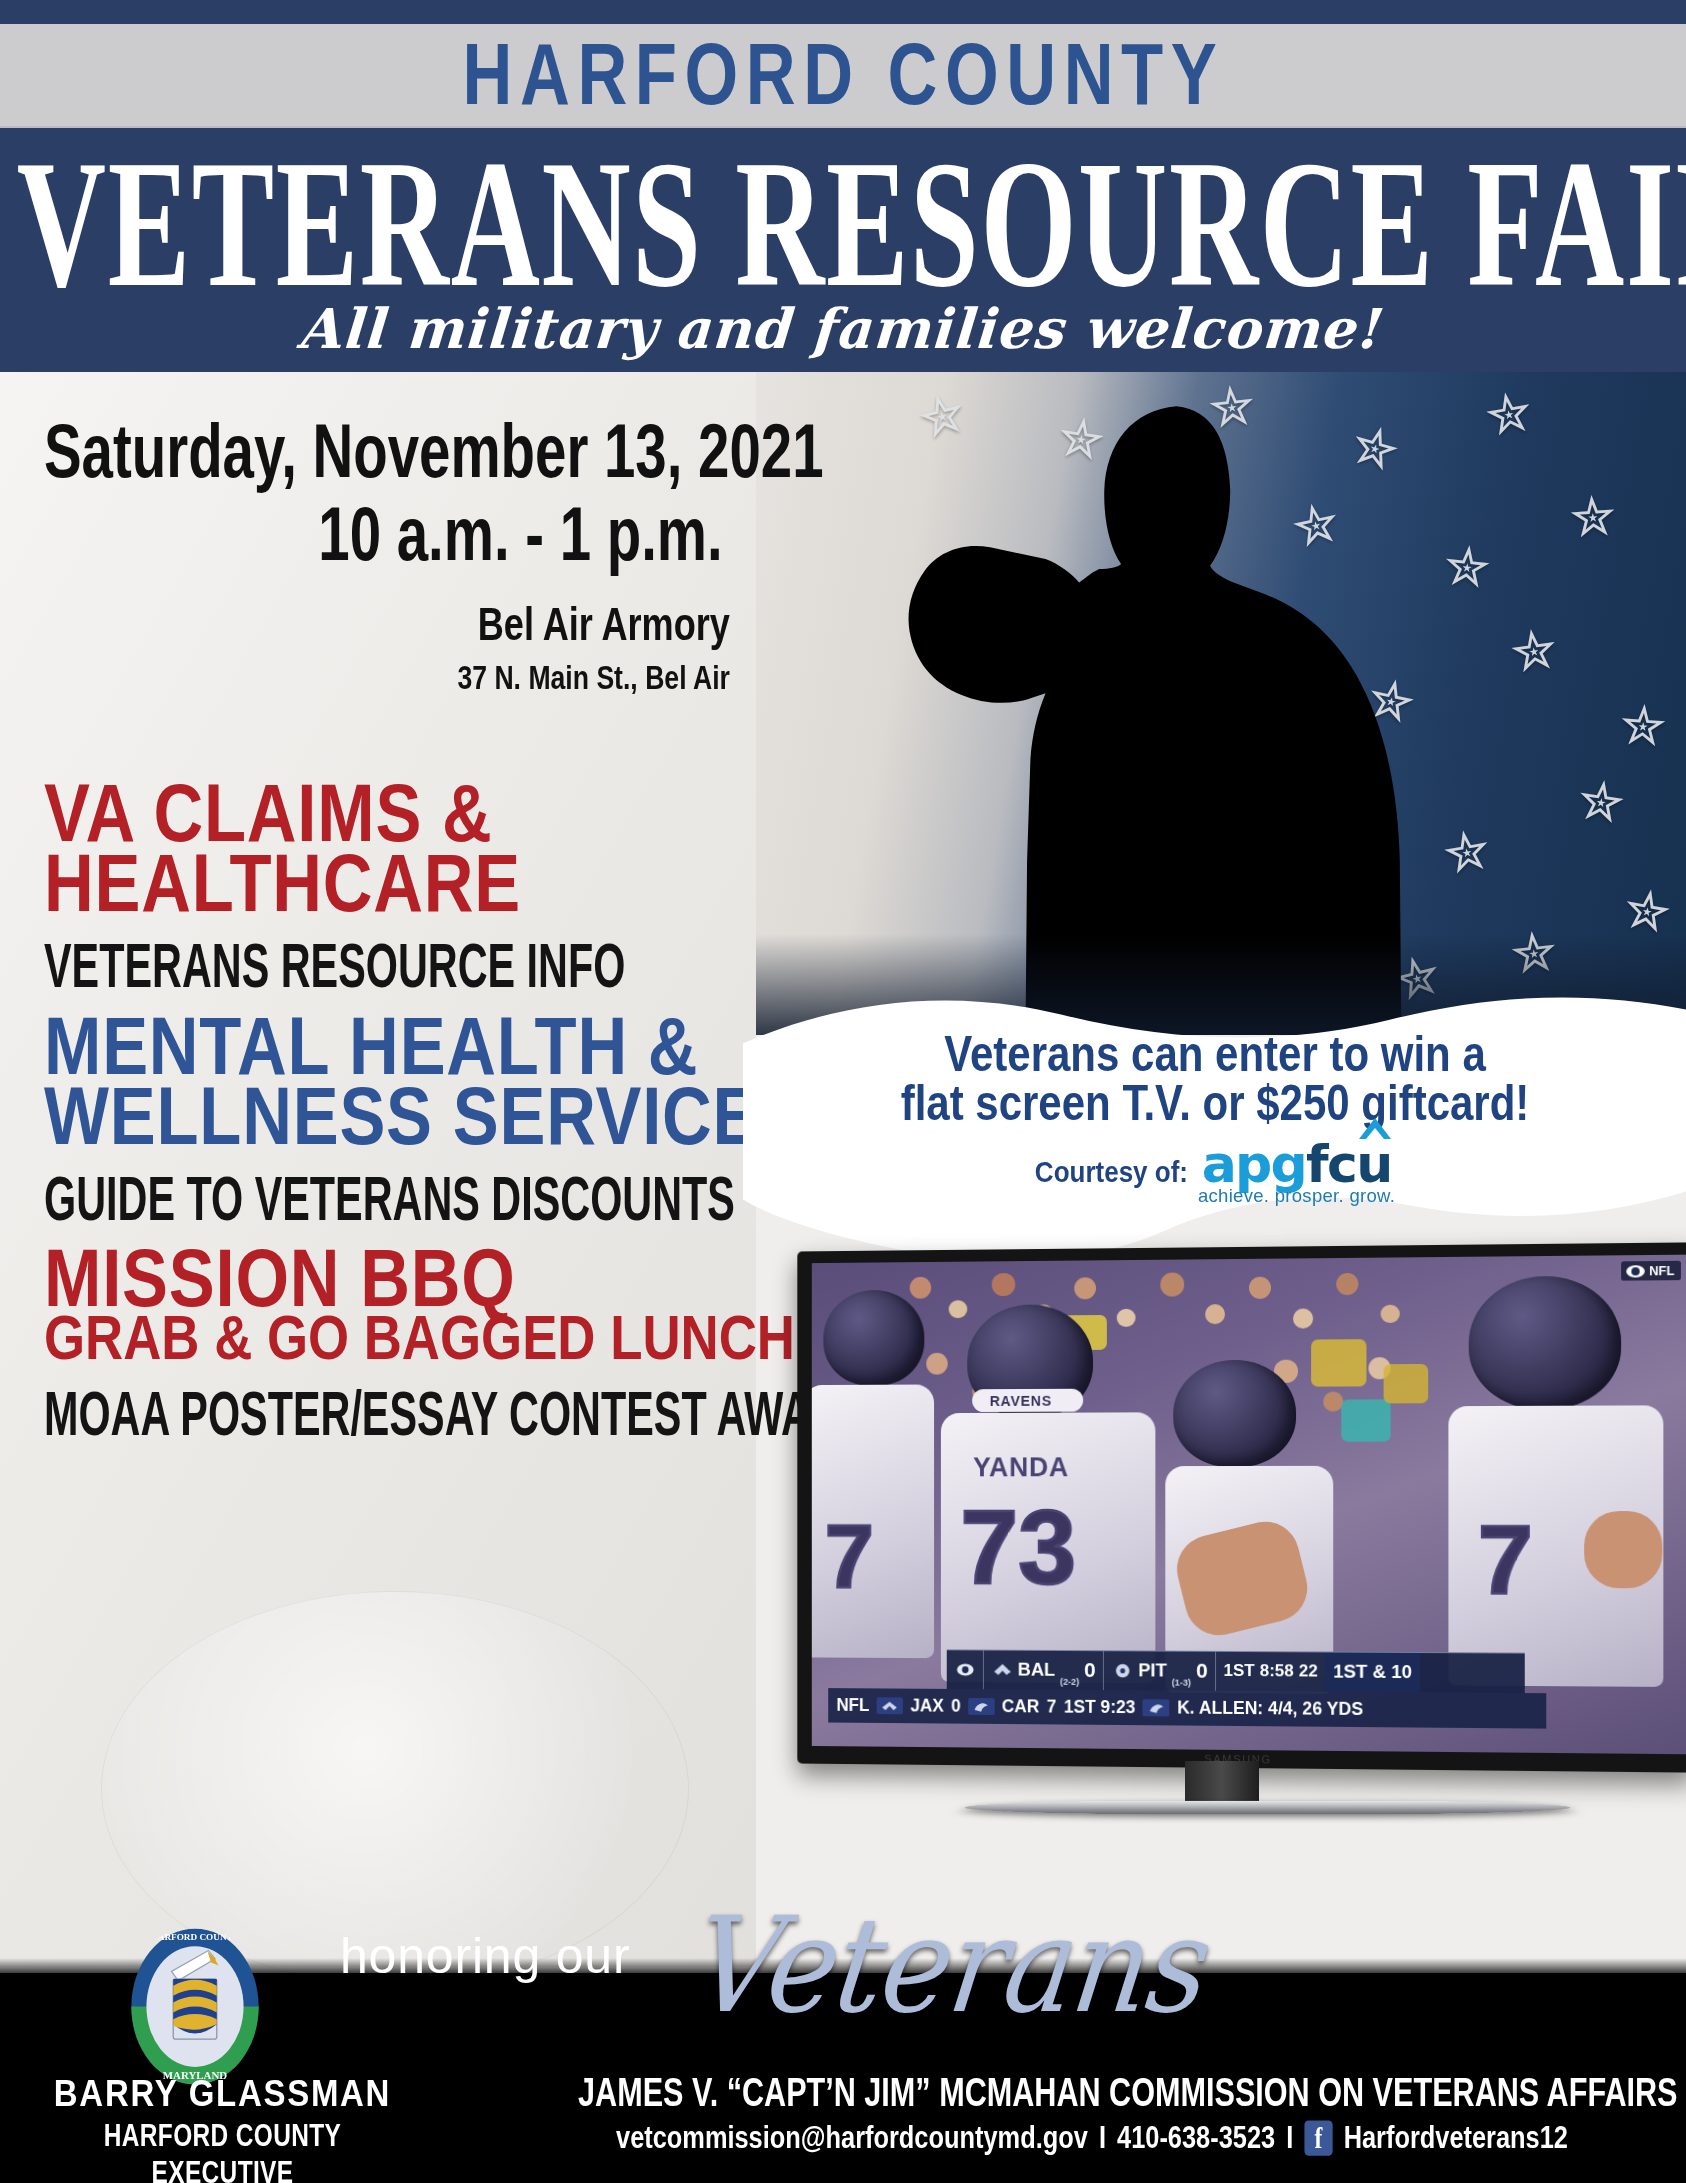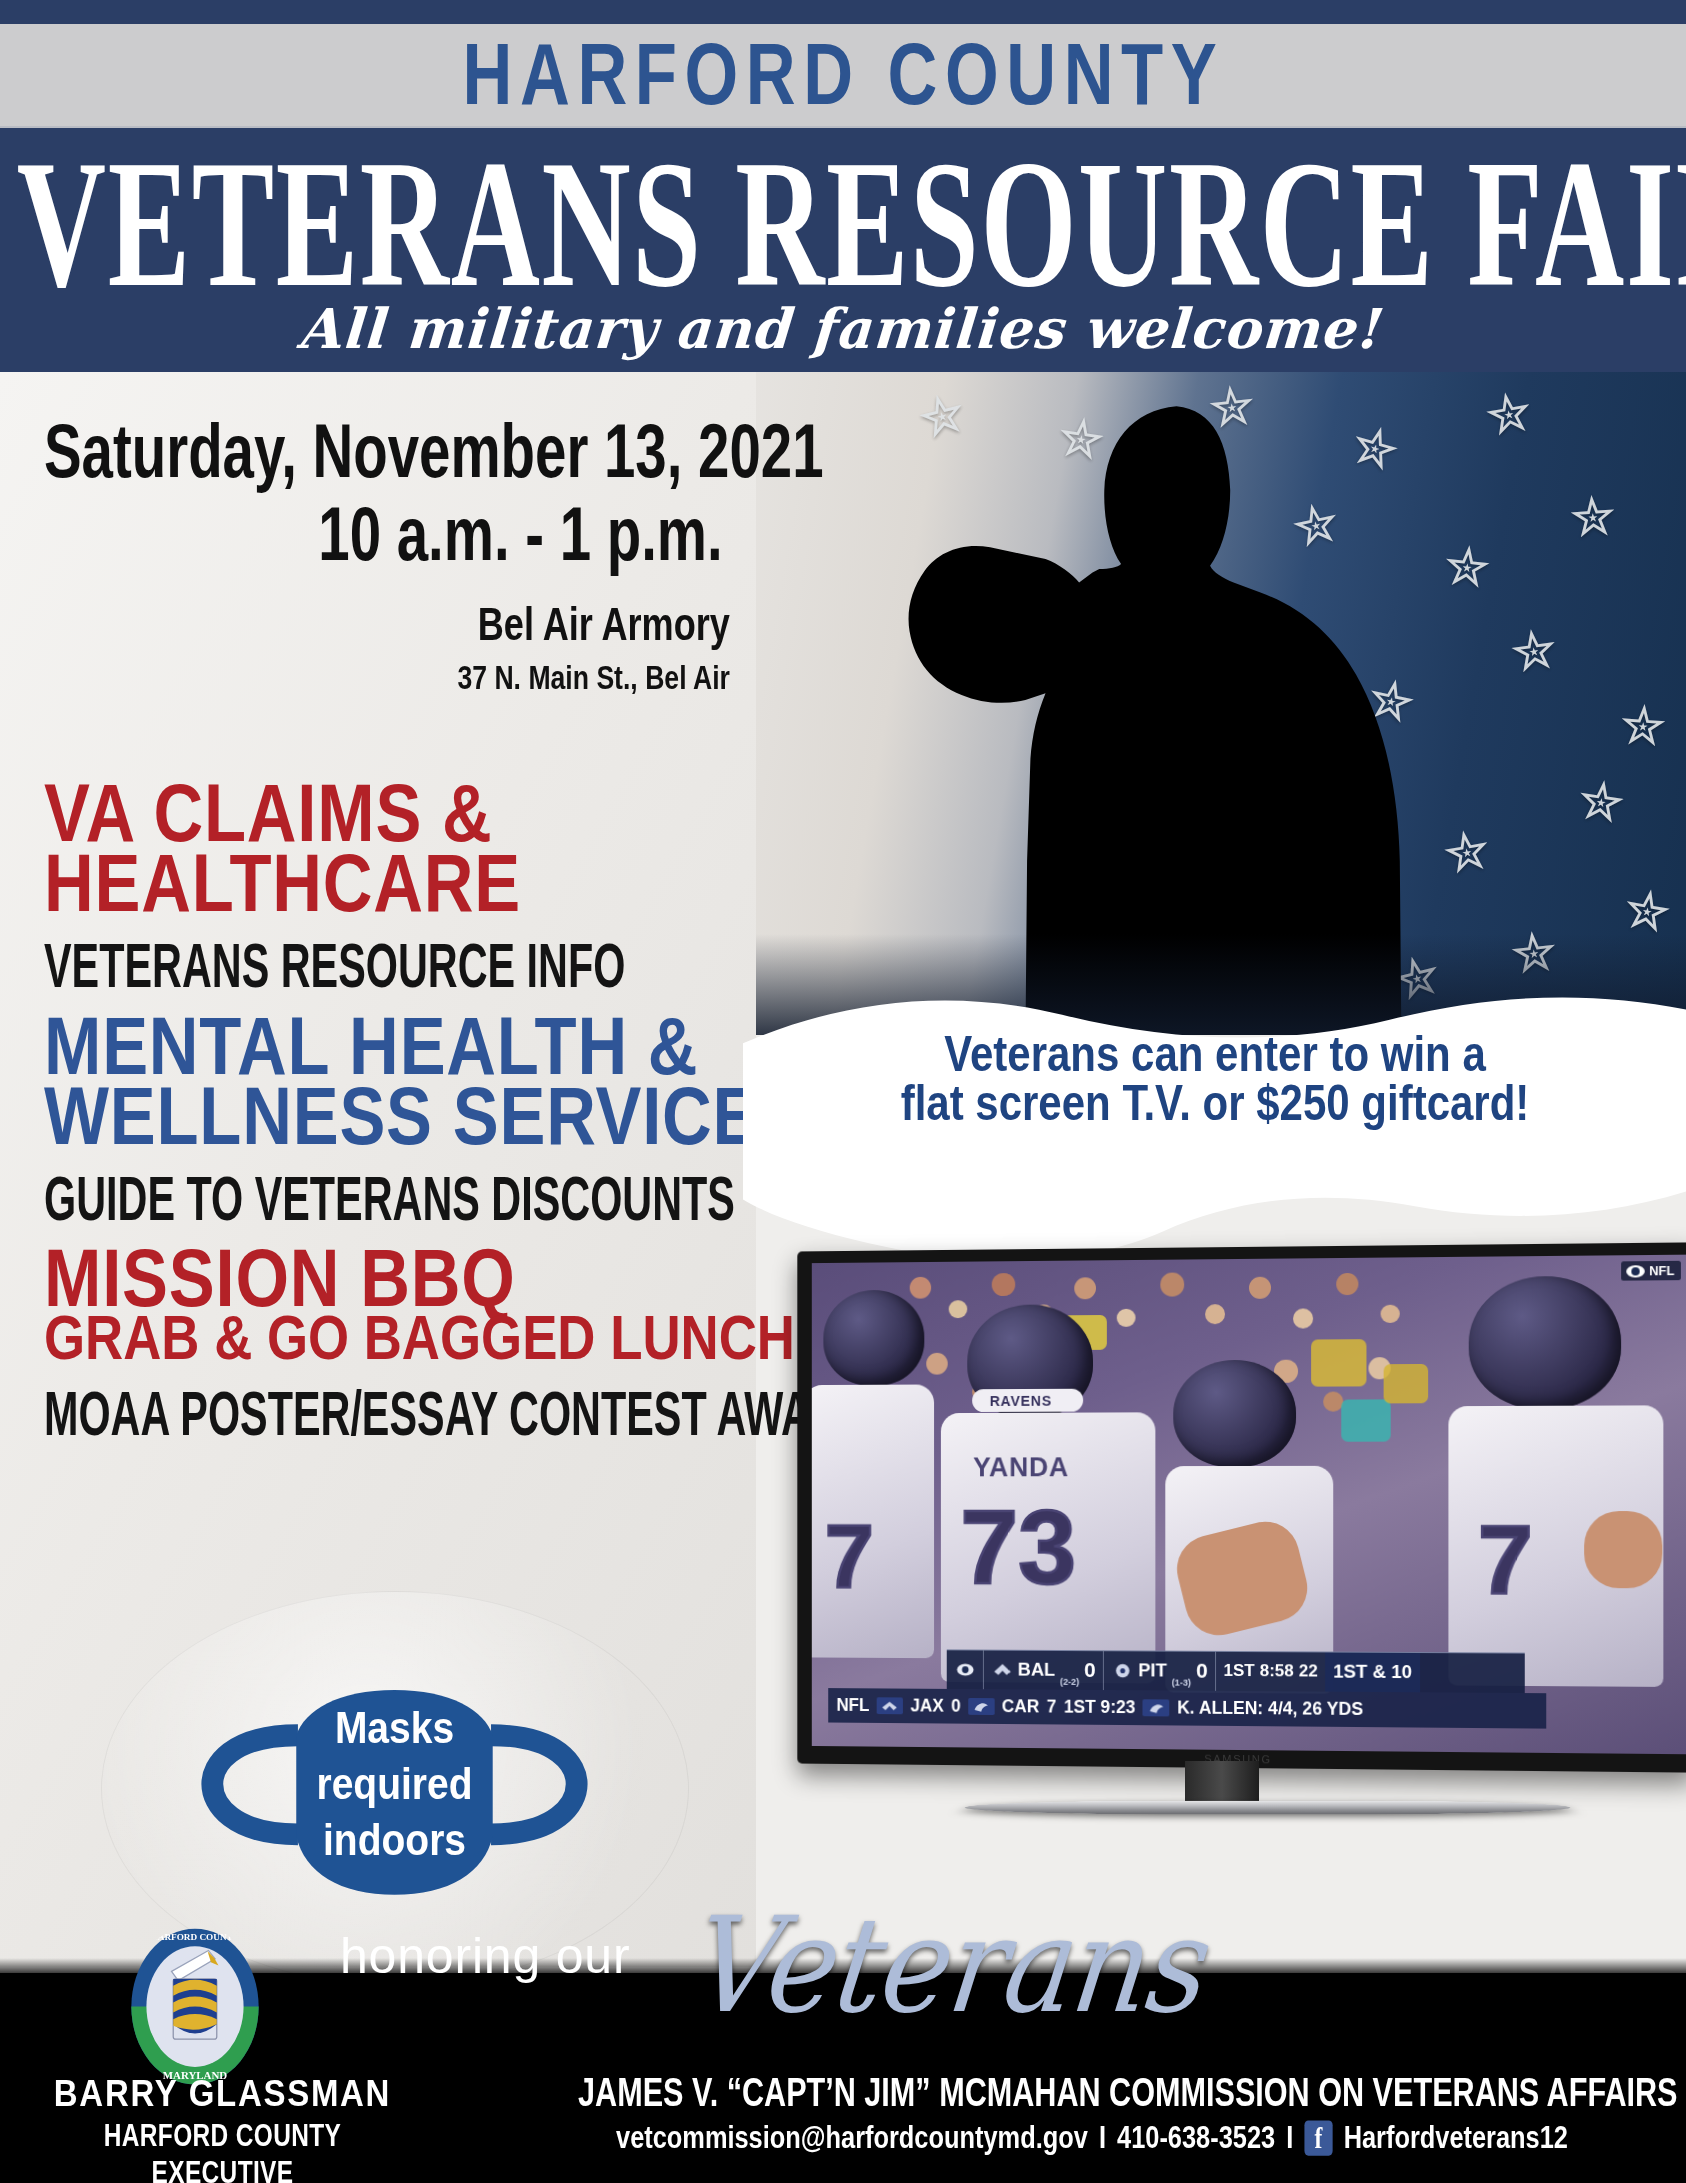--- a/index.html
+++ b/index.html
@@ -514,57 +514,46 @@
     <div class="svc svc-grunge blue">WELLNESS SERVICES</div>
     <div class="gap-c"></div>
     <div class="svc svc-plain">GUIDE TO VETERANS DISCOUNTS</div>
     <div class="gap-d"></div>
     <div class="svc svc-grunge red">MISSION BBQ</div>
     <div class="svc svc-sub">GRAB &amp; GO BAGGED LUNCH</div>
     <div class="gap-e"></div>
     <div class="svc svc-plain">MOAA POSTER/ESSAY CONTEST AWARDS</div>
   </div>
 
-  <div class="mask-wrap">
-    <svg viewBox="0 0 530 300" style="position:absolute;inset:0;">
-      <path fill="none" stroke="#1f5394" stroke-width="26" d="M150 92 C 70 92 48 128 48 150 C 48 174 72 210 150 210"></path>
-      <path fill="none" stroke="#1f5394" stroke-width="26" d="M380 92 C 460 92 482 128 482 150 C 482 174 458 210 380 210"></path>
-      <path fill="#1f5394" d="
-        M 265 38
-        C 332 38 372 62 382 92
-        L 382 212
-        C 372 256 330 282 265 282
-        C 200 282 158 256 148 212
-        L 148 92
-        C 158 62 198 38 265 38 Z"></path>
-    </svg>
-    <div class="mask-text">
-      <span>Masks</span>
-      <span>required</span>
-      <span>indoors</span>
-    </div>
-  </div>
 
   <div class="ribbon">
     <svg viewBox="0 0 1124 360" style="position:absolute;inset:0;">
       <path fill="#ffffff" d="
         M 0 92
         C 120 40 250 26 380 58
         C 510 90 640 96 770 64
         C 900 32 1010 30 1124 52
         L 1124 268
         C 1020 300 910 306 800 286
         C 690 266 590 276 500 316
         C 400 360 270 358 150 330
         C 80 314 30 296 0 278
         Z"></path>
     </svg>
     <div class="ribbon-text">
       <div class="ribbon-l1">Veterans can enter to win a</div>
       <div class="ribbon-l2">flat screen T.V. or $250 giftcard!</div>
+      <div class="courtesy-row">
+        <span class="courtesy-label">Courtesy of:</span>
+        <span class="apg-logo">
+          <span class="apg-caret"></span>
+          <span class="apg-wordmark"><span class="apg-a">apg</span><span class="apg-b">fcu</span></span>
+          <span class="apg-tagline" style="display:block">achieve. prosper. grow.</span>
+        </span>
+      </div>
     </div>
   </div>
 
   <div class="tv">
     <div class="tv-bezel">
       <div class="tv-screen">
 
         <div class="crowd">
           <span class="crowd-dot" style="left:101px;top:15px;width:22px;height:22px;background:#c98d72;"></span>
           <span class="crowd-dot" style="left:141px;top:39px;width:18.5px;height:18.5px;background:#e0c6a0;"></span>

